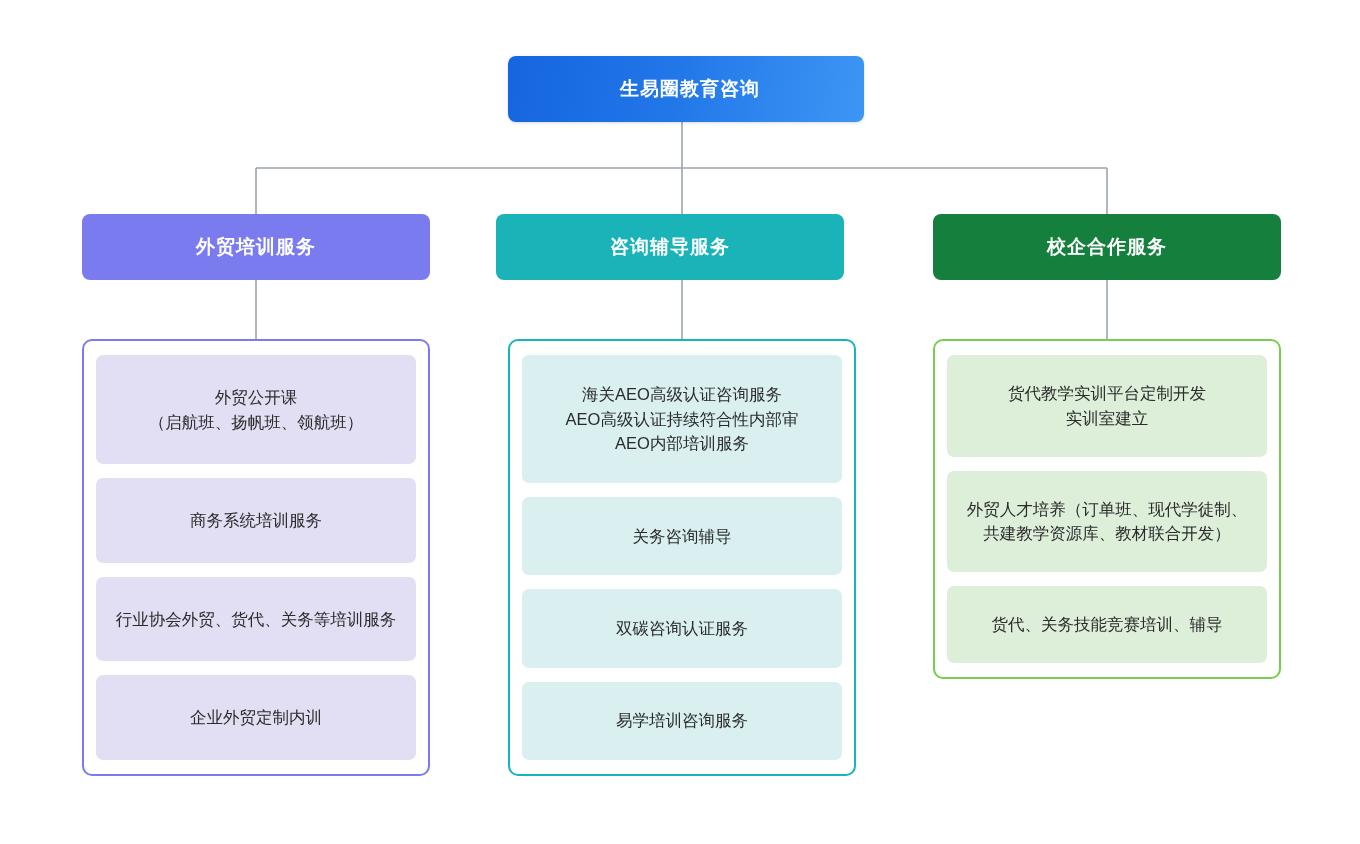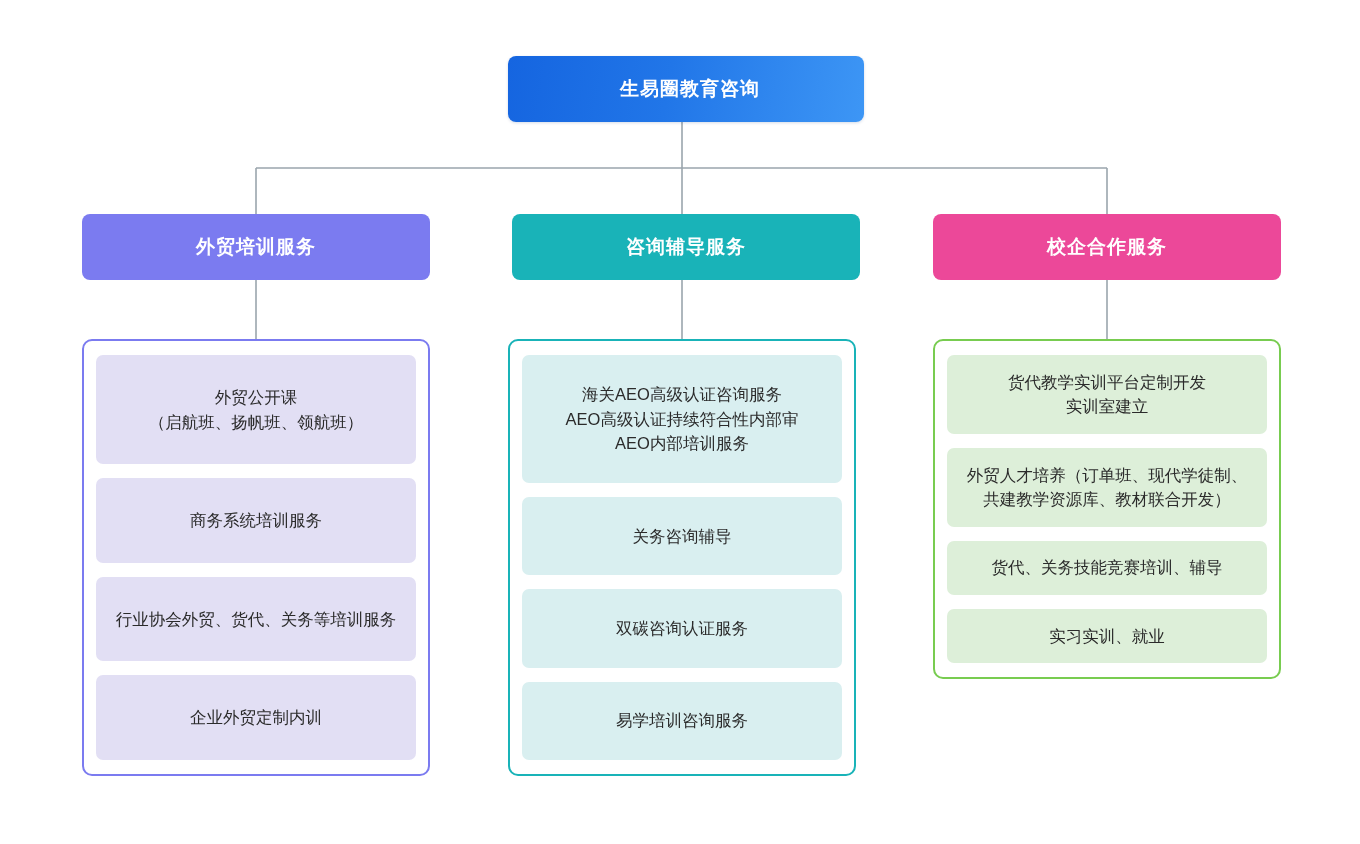--- a/index.html
+++ b/index.html
@@ -53,42 +53,42 @@
     letter-spacing: 1px;
   }
 
   
   .column {
     position: absolute;
     top: 214px;
     width: 348px;
   }
   .col-left   { left: 82px;  }
-  .col-middle { left: 512px; }
+  .col-middle { left: 496px; }
   .col-right  { left: 933px; }
 
   .category-header {
     width: 348px;
     height: 66px;
     border-radius: 8px;
     display: flex;
     align-items: center;
     justify-content: center;
     box-sizing: border-box;
   }
   .category-label {
     color: #ffffff;
     font-size: 19px;
     font-weight: bold;
     letter-spacing: 1px;
   }
 
   .header-purple { background: #7b7bf0; }
   .header-teal   { background: #19b3b8; }
-  .header-green  { background: #ec4899; }
+  .header-green  { background: #15803d; }
 
   
   .group-box {
     position: absolute;
     top: 339px;
     width: 348px;
     box-sizing: border-box;
     border-radius: 10px;
     border: 2px solid #000000;
     background: #ffffff;
@@ -183,16 +183,15 @@
     <div class="item-card card-teal">关务咨询辅导</div>
     <div class="item-card card-teal">双碳咨询认证服务</div>
     <div class="item-card card-teal">易学培训咨询服务</div>
   </div>
 
   <div class="group-box box-green group-right">
     <div class="item-card card-green">货代教学实训平台定制开发
 实训室建立</div>
     <div class="item-card card-green">外贸人才培养（订单班、现代学徒制、共建教学资源库、教材联合开发）</div>
     <div class="item-card card-green">货代、关务技能竞赛培训、辅导</div>
-    <div class="item-card card-green">实习实训、就业</div>
   </div>
 
 </div>
 
 </body></html>

